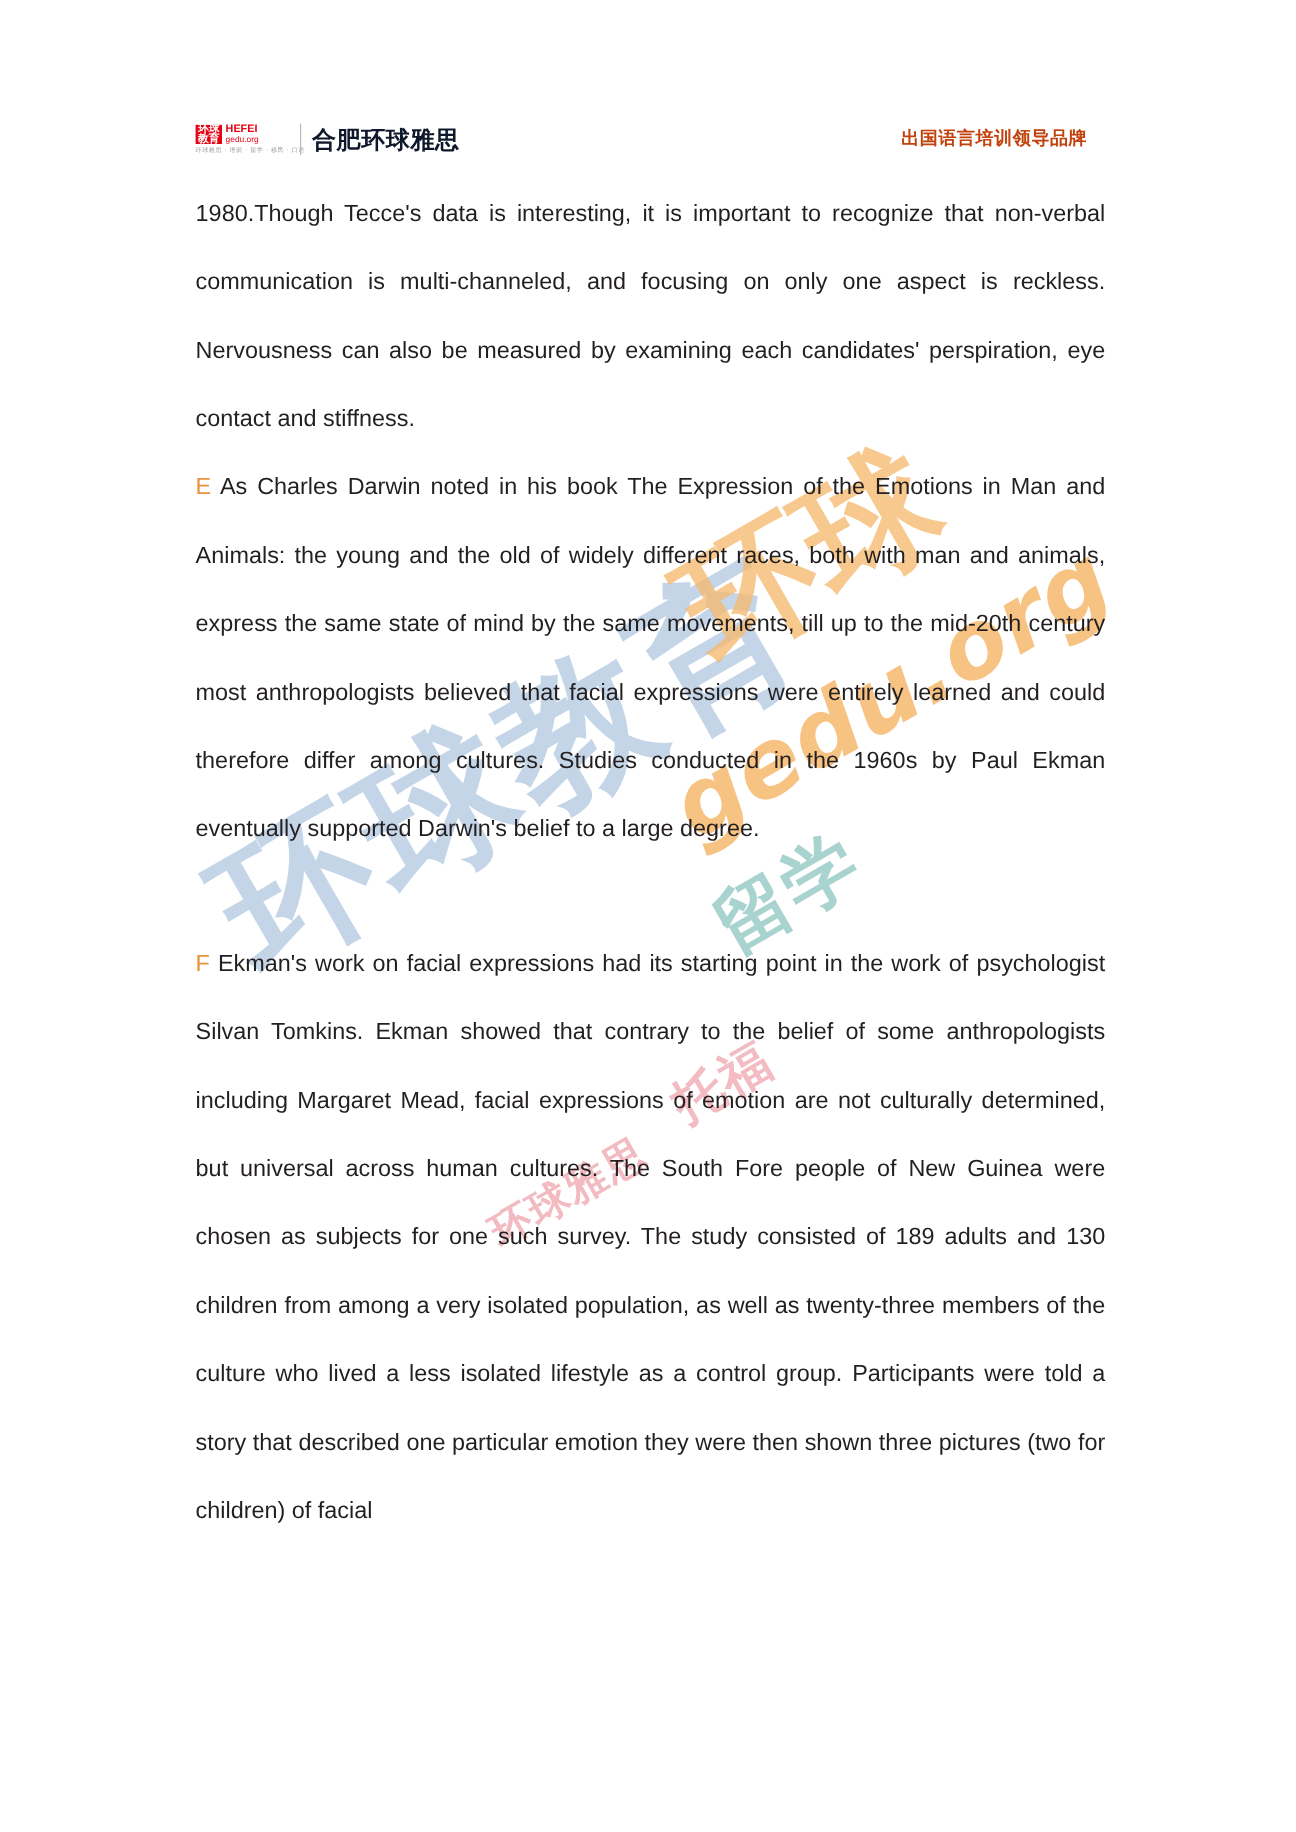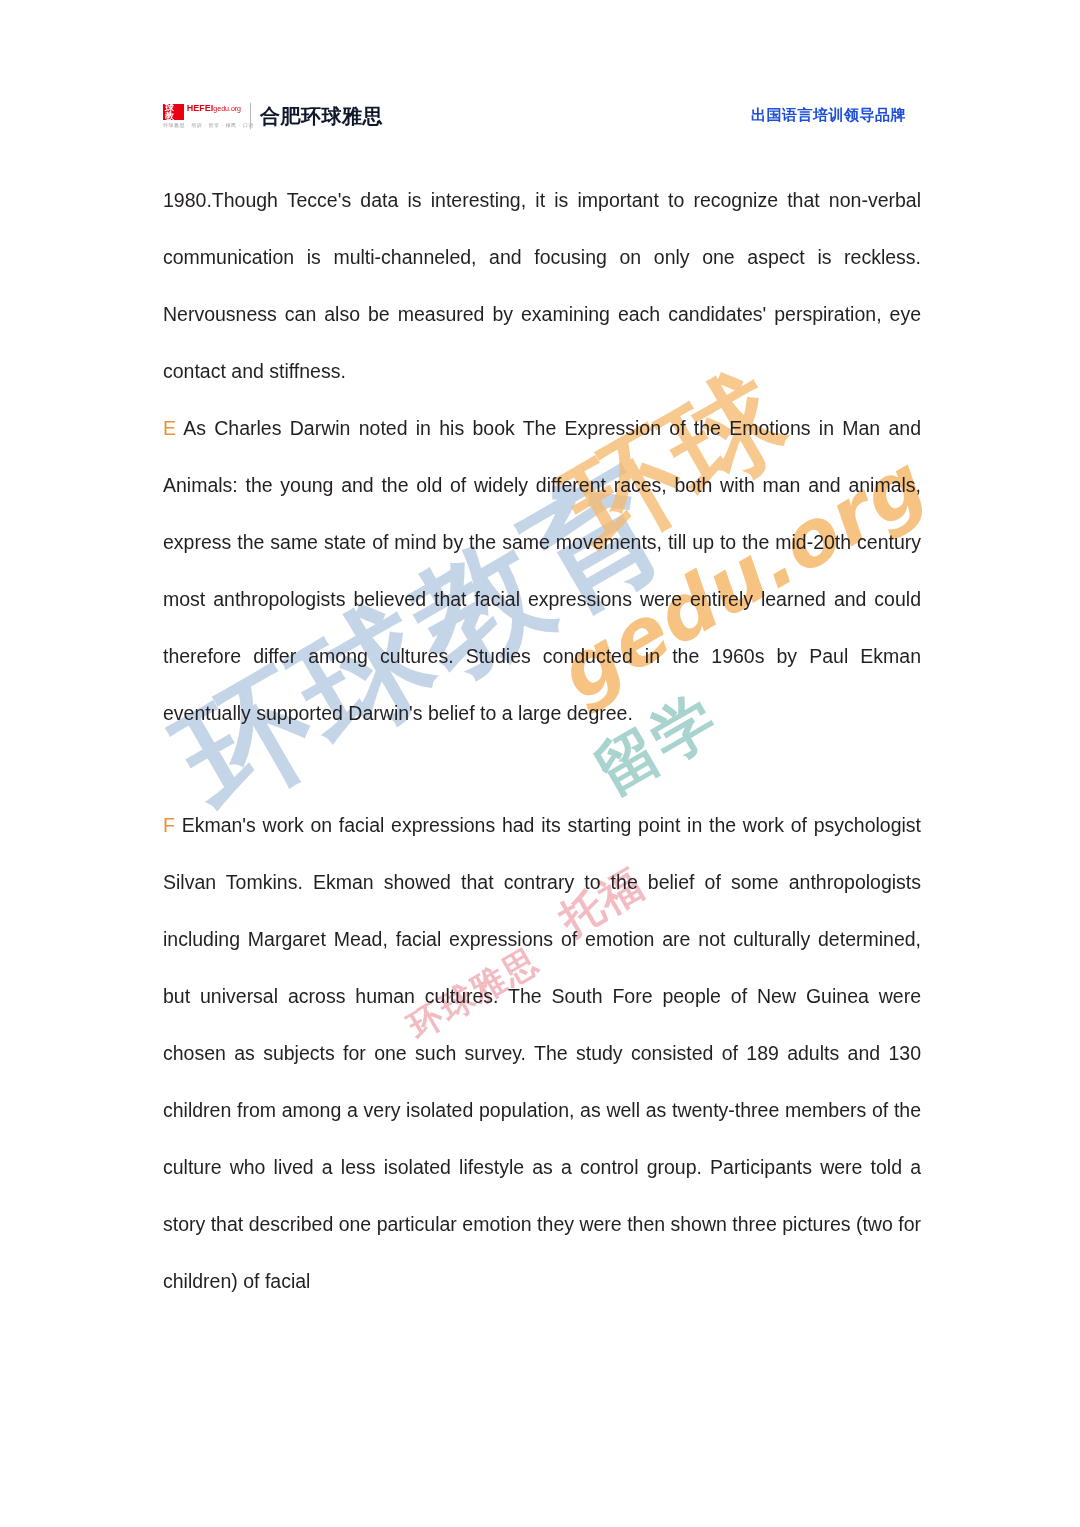--- a/index.html
+++ b/index.html
@@ -65,21 +65,21 @@
     font-family: "DejaVu Sans", sans-serif;
   }
   .logo-en {
     background: #ffffff;
     color: #e60012;
     font-size: 9px;
     font-weight: bold;
     line-height: 9px;
     padding-left: 3px;
     display: flex;
-    flex-direction: row;
+    flex-direction: column;
     justify-content: center;
     font-family: "Liberation Sans", sans-serif;
   }
   .logo-en .gedu {
     color: #e60012;
     font-size: 7px;
     font-weight: normal;
   }
   .logo-row2 {
     font-size: 5px;
@@ -101,30 +101,30 @@
     font-family: "DejaVu Sans", sans-serif;
     letter-spacing: 0.5px;
     white-space: nowrap;
   }
   .header-slogan {
     position: absolute;
     right: 14px;
     top: 10px;
     font-size: 15px;
     font-weight: bold;
-    color: #1d4ed8;
+    color: #c2410c;
     font-family: "DejaVu Sans", sans-serif;
     letter-spacing: 0.5px;
     white-space: nowrap;
   }
 
   
   .content {
     position: absolute;
-    top: 172px;
+    top: 150px;
     left: 163px;
     width: 758px;
   }
   .para {
     font-size: 19.5px;
     line-height: 57px;
     text-align: justify;
     text-justify: inter-word;
     color: #231f20;
     position: relative;

